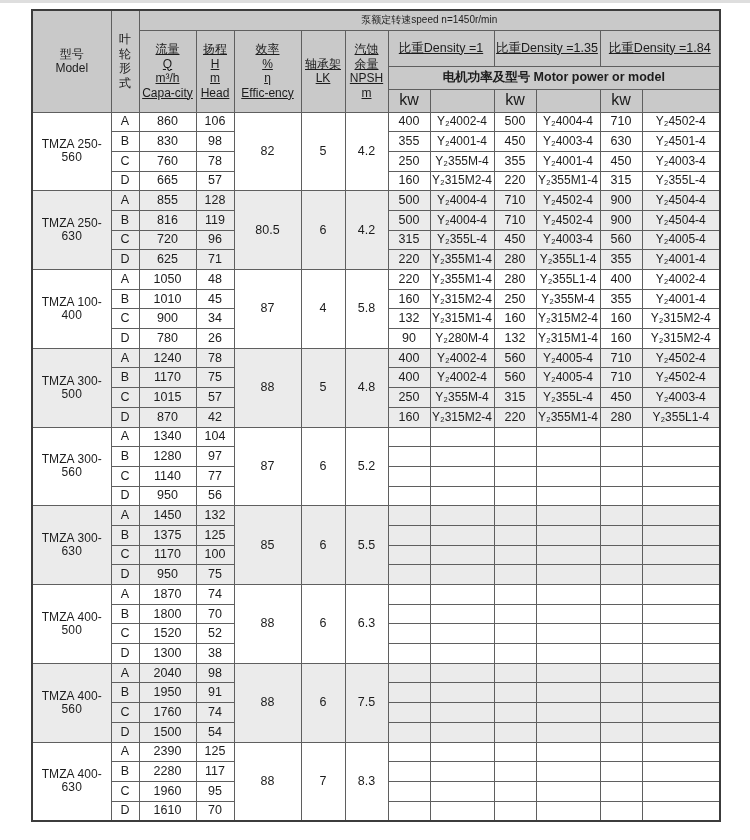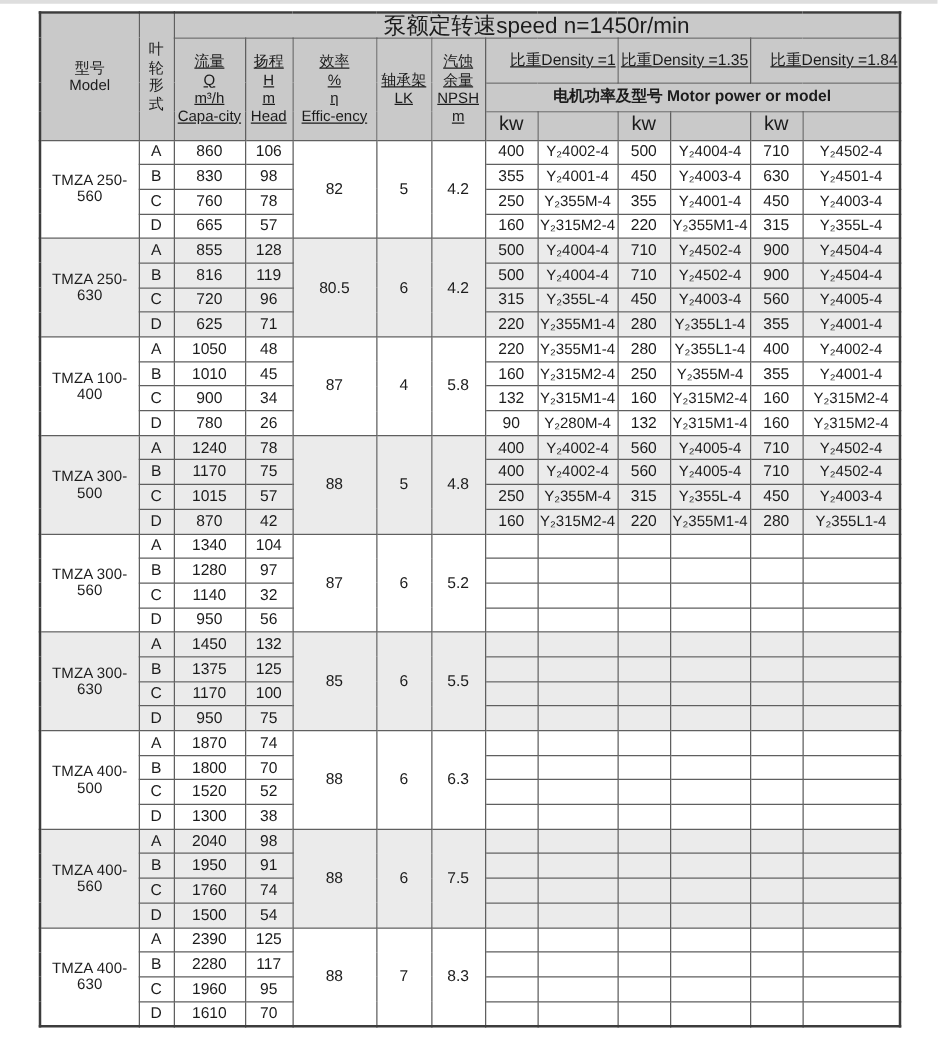--- a/index.html
+++ b/index.html
@@ -20,22 +20,22 @@
     padding:0 1px;overflow:hidden;
   }
   thead th{
     background:#c9c9c9;font-weight:normal;
     font-size:12px;line-height:14.5px;white-space:pre-line;
   }
   tr.hrow-1{height:20px;}
   tr.hrow-2{height:36px;text-decoration:underline;}
   tr.hrow-3{height:23px;}
   tr.hrow-4{height:23px;}
-  th.speed-title{font-size:18px;}
-  th.density{font-size:12.5px;text-align:right;}
+  th.speed-title{font-size:10px;}
+  th.density{font-size:12.5px;}
   th.motor-title{font-size:12.5px;font-weight:bold;}
   th.kw{font-size:16px;}
   tbody tr{height:19.7px;}
   td{font-size:12.5px;line-height:13px;background:#ffffff;}
   td.mm{font-size:12px;}
   tbody tr.shaded td{background:#ebebeb;}
   tbody tr.group-start td{border-top:1.6px solid #3c3c3c;}
   td.model{font-size:12px;letter-spacing:0.1px;}
 </style>
 </head>
@@ -319,21 +319,21 @@
         <td class="num"></td>
         <td class="mm"></td>
         <td class="num"></td>
         <td class="mm"></td>
         <td class="num"></td>
         <td class="mm"></td>
       </tr>
       <tr>
         <td class="imp">C</td>
         <td class="num">1140</td>
-        <td class="num">32</td>
+        <td class="num">77</td>
         <td class="num"></td>
         <td class="mm"></td>
         <td class="num"></td>
         <td class="mm"></td>
         <td class="num"></td>
         <td class="mm"></td>
       </tr>
       <tr>
         <td class="imp">D</td>
         <td class="num">950</td>

